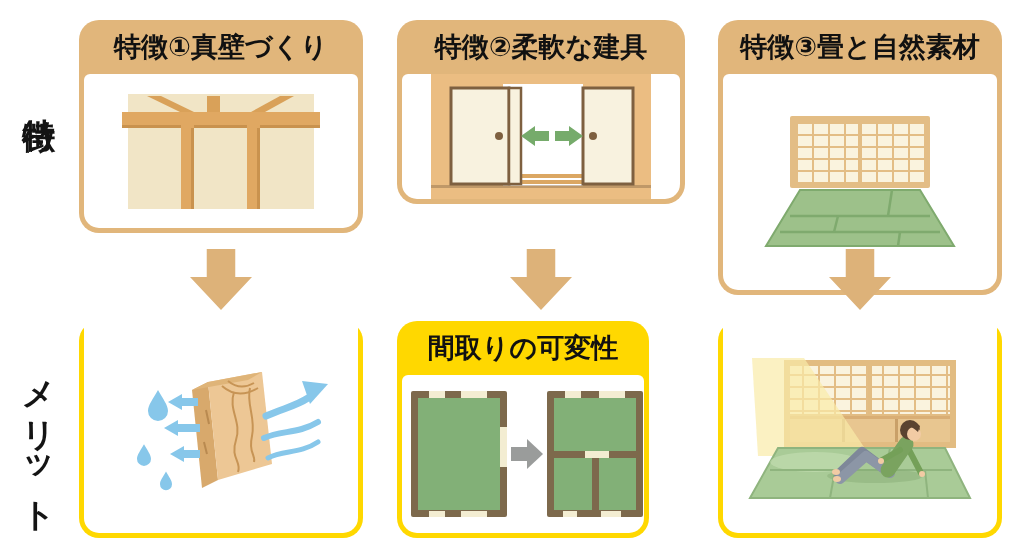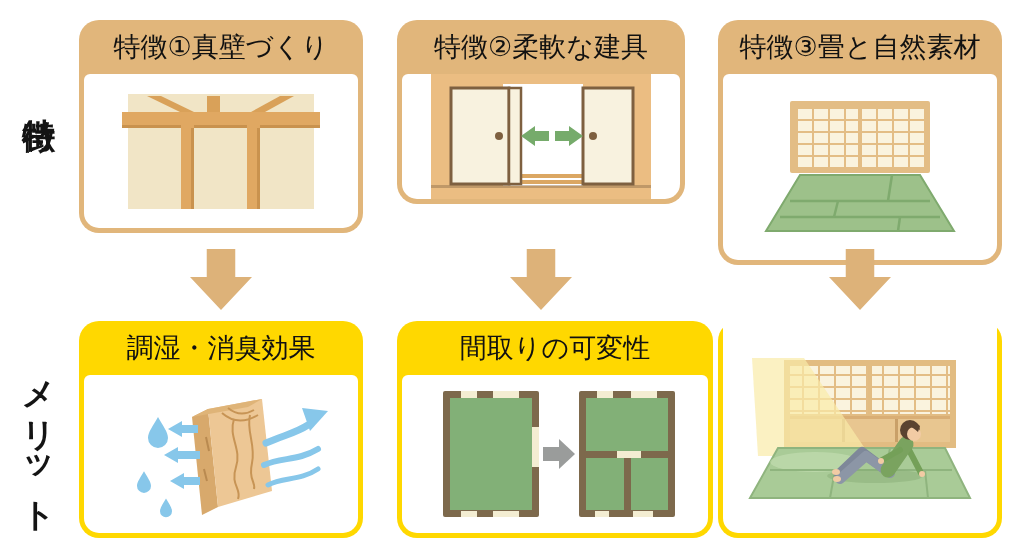--- a/index.html
+++ b/index.html
@@ -8,29 +8,29 @@
   .vlabel{position:absolute;writing-mode:vertical-rl;text-orientation:upright;
           font-weight:700;color:#141414;font-size:33px;line-height:1.05;letter-spacing:2px;}
   #label-features{left:21px;top:92px;}
   #label-merits{left:21px;top:358px;}
 
   .card{position:absolute;border-radius:20px;padding:0 5px 5px;box-sizing:border-box;
         display:flex;flex-direction:column;}
   .card.feature{background:#E1B67B;}
   .card.merit{background:#FFD800;}
   .card .hd{height:54px;flex:0 0 54px;display:flex;align-items:center;justify-content:center;
-            font-weight:400;font-size:27px;color:#111;white-space:nowrap;}
+            font-weight:700;font-size:27px;color:#111;white-space:nowrap;}
   .card .bd{flex:1;background:#ffffff;border-radius:6px 6px 15px 15px;
             display:flex;align-items:center;justify-content:center;overflow:hidden;}
 
   .f1{left:79px; top:20px; width:284px;height:213px;}
   .f2{left:397px;top:20px; width:288px;height:184px;}
-  .f3{left:718px;top:20px; width:284px;height:245px;}
+  .f3{left:718px;top:20px; width:284px;height:275px;}
   .m1{left:79px; top:321px;width:284px;height:217px;}
-  .m2{left:397px;top:321px;width:316px;height:217px;}
+  .m2{left:397px;top:321px;width:252px;height:217px;}
   .m3{left:718px;top:321px;width:284px;height:217px;}
 
   .flow-arrow{position:absolute;top:249px;width:62px;height:61px;background:#DDB279;
               clip-path:polygon(27% 0,73% 0,73% 46%,100% 46%,50% 100%,0 46%,27% 46%);}
   .fa1{left:190px;} .fa2{left:510px;} .fa3{left:829px;}
 </style>
 </head>
 <body>
 
 <div class="canvas">
@@ -100,21 +100,20 @@
         </g>
       </svg>
     </div>
   </div>
 
   <div class="flow-arrow fa1"></div>
   <div class="flow-arrow fa2"></div>
   <div class="flow-arrow fa3"></div>
 
   <div class="card merit m1">
-    <div class="hd">調湿・消臭効果</div>
     <div class="bd">
       <svg width="230" height="150" viewBox="0 0 230 150">
         <polygon points="86,38 102,30 112,128 96,136" fill="#D8A96C"></polygon>
         <polygon points="102,30 156,20 166,112 112,128" fill="#EDC795"></polygon>
         <polygon points="86,38 102,30 156,20 142,28" fill="#DFB478"></polygon>
         <g stroke="#C79455" stroke-width="2" fill="none">
           <path d="M116,34 Q132,48 152,36"></path>
           <path d="M122,29 Q134,39 148,31"></path>
           <path d="M128,40 C122,58 136,70 130,88 S136,110 132,120"></path>
           <path d="M144,36 C140,52 150,66 146,84 S150,102 148,110"></path>

